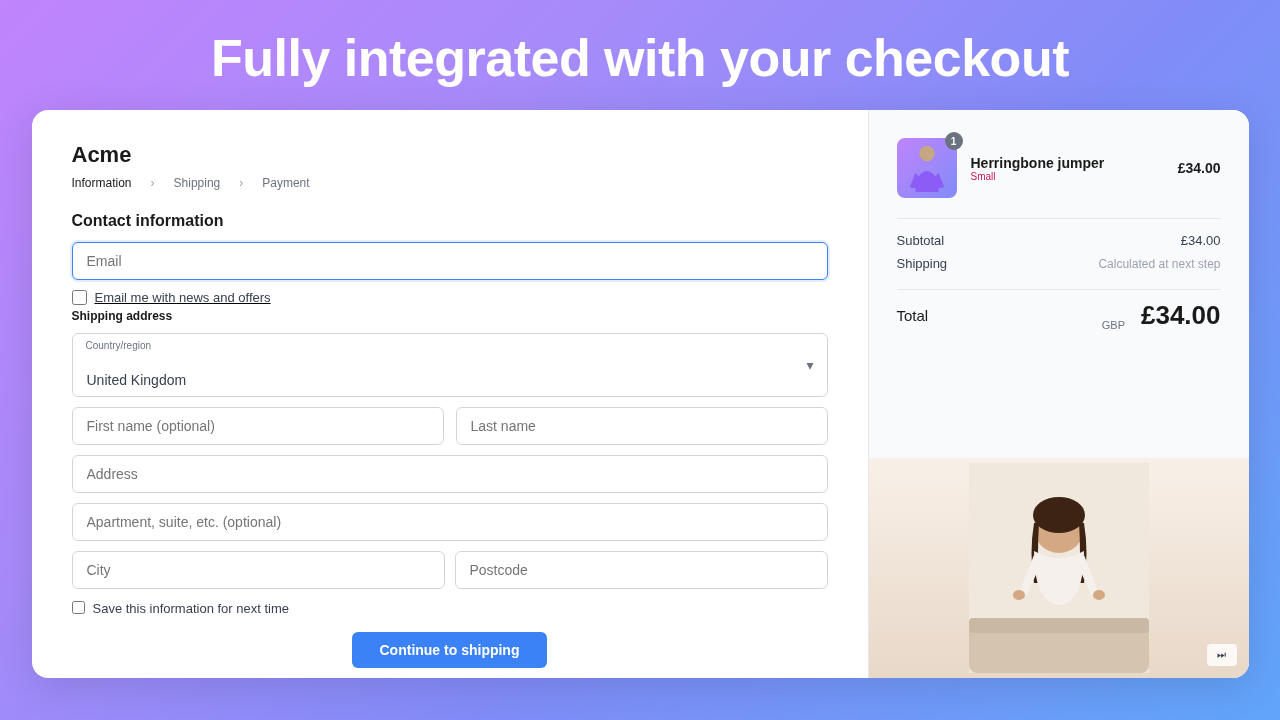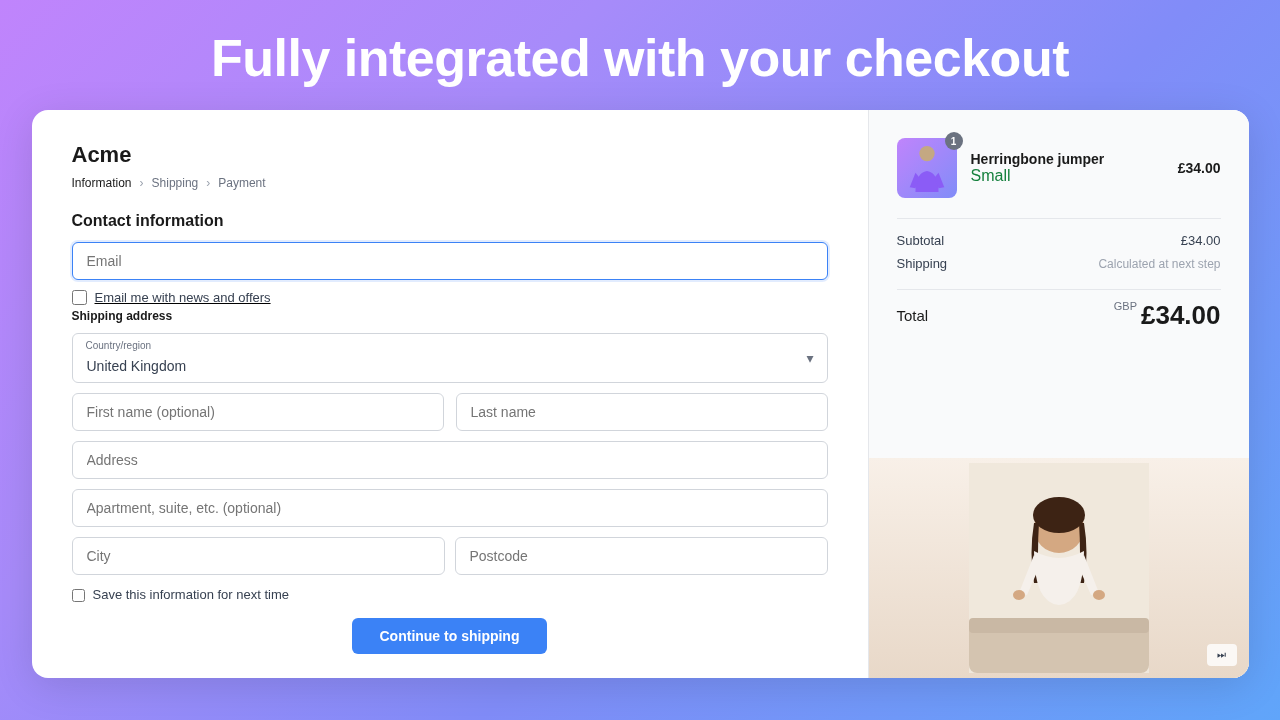--- a/index.html
+++ b/index.html
@@ -45,21 +45,21 @@
     .store-name {
       font-size: 22px;
       font-weight: 600;
       color: #1a1a1a;
       margin-bottom: 8px;
     }
 
     .breadcrumb {
       display: flex;
       align-items: center;
-      gap: 8px;
+      gap: 19px;
       font-size: 12px;
       color: #6b7280;
       margin-bottom: 22px;
     }
 
     .breadcrumb span.active {
       color: #1a1a1a;
     }
 
     .breadcrumb .sep {
@@ -130,21 +130,21 @@
       position: absolute;
       top: 7px;
       left: 14px;
       font-size: 10px;
       color: #6b7280;
       pointer-events: none;
     }
 
     .country-select {
       width: 100%;
-      padding: 24px 14px 8px 14px;
+      padding: 38px 14px 8px 14px;
       border: 1.5px solid #d1d5db;
       border-radius: 6px;
       font-size: 14px;
       color: #374151;
       appearance: none;
       background: white;
       cursor: pointer;
     }
 
     .country-chevron {
@@ -180,21 +180,21 @@
       gap: 10px;
       margin-bottom: 12px;
     }
 
     .city-postcode-row .form-input {
       flex: 1;
     }
 
     .save-checkbox-row {
       display: flex;
-      align-items: flex-end;
+      align-items: flex-start;
       gap: 8px;
       margin-bottom: 16px;
     }
 
     .save-checkbox-row label {
       font-size: 13px;
       color: #374151;
     }
 
     .continue-btn {
@@ -271,22 +271,22 @@
       flex: 1;
     }
 
     .product-name {
       font-size: 14px;
       font-weight: 600;
       color: #1a1a1a;
     }
 
     .product-variant {
-      font-size: 16px;
-      color: #15803d;
+      font-size: 10px;
+      color: #be185d;
     }
 
     .product-price {
       font-size: 14px;
       font-weight: 600;
       color: #1a1a1a;
     }
 
     .divider {
       border: none;
@@ -326,22 +326,22 @@
     }
 
     .total-label {
       font-size: 15px;
       font-weight: 500;
       color: #1a1a1a;
     }
 
     .total-amount-wrap {
       display: flex;
-      align-items: flex-start;
-      gap: 4px;
+      align-items: flex-end;
+      gap: 16px;
     }
 
     .total-currency {
       font-size: 11px;
       color: #6b7280;
     }
 
     .total-amount {
       font-size: 26px;
       font-weight: 700;

